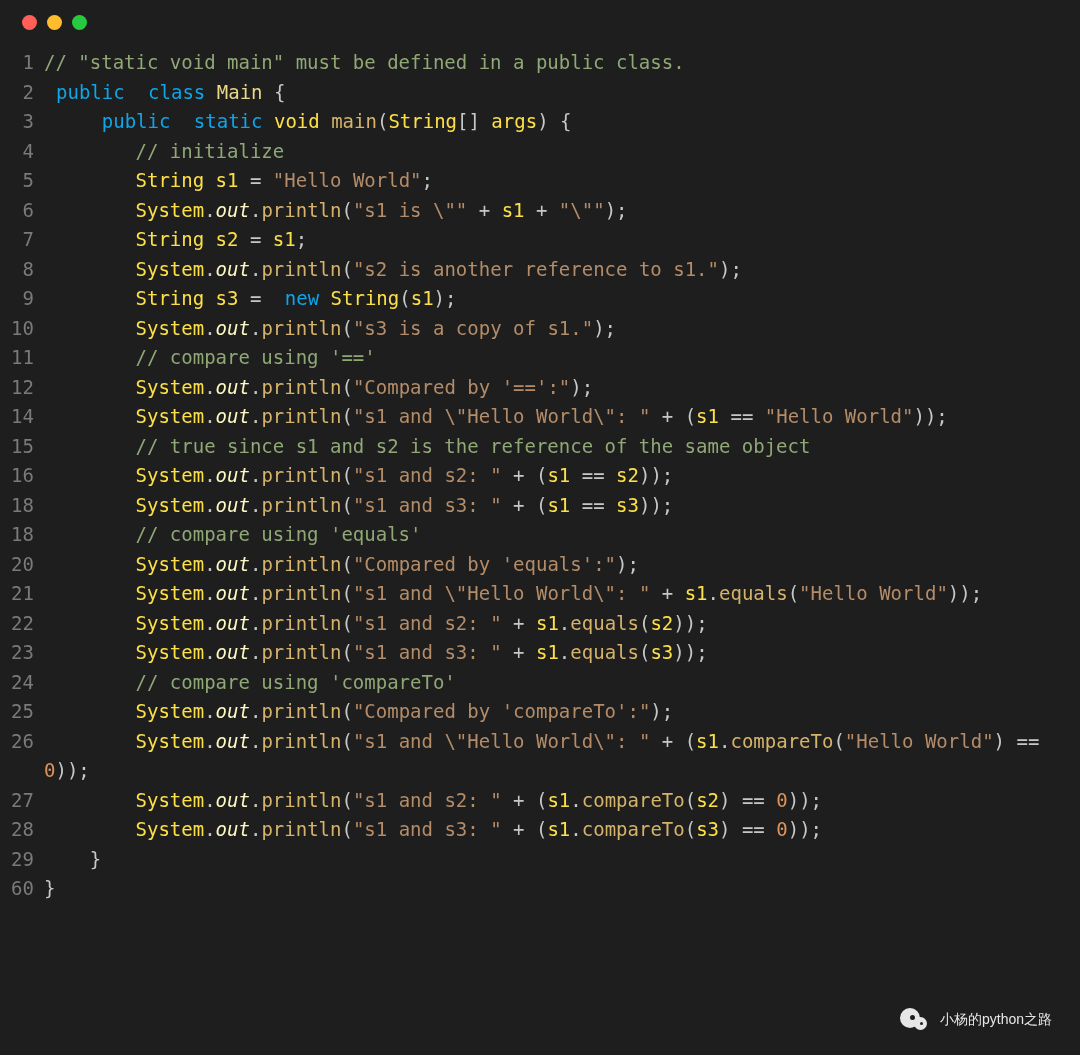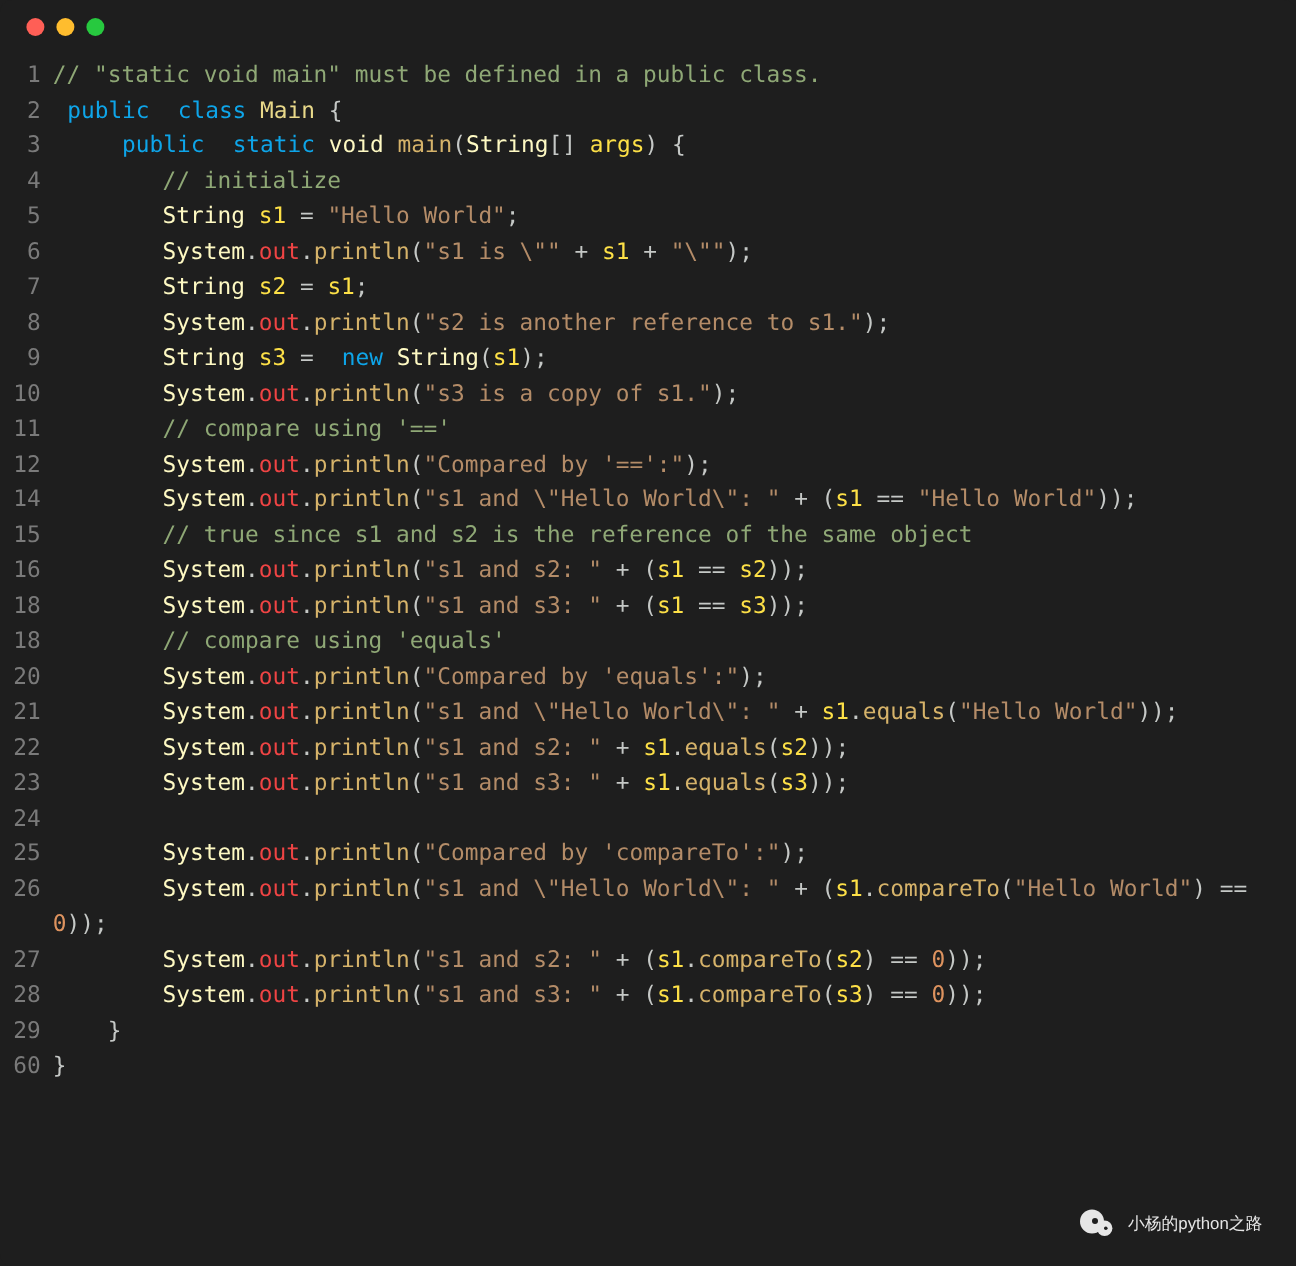--- a/index.html
+++ b/index.html
@@ -46,27 +46,27 @@
   user-select: none;
 }
 .code {
   color: #c5c8c6;
   flex: 1;
   white-space: pre-wrap;
   word-break: break-all;
 }
 .c-comment { color: #8fa876; }
 .c-keyword { color: #0ea5e9; margin-left: 12px; }
-.c-type { color: #fef9c3; }
+.c-type { color: #fde047; }
 .c-class { color: #e9d98a; }
 .c-method { color: #d6b36a; }
 .c-string { color: #b48c68; }
 .c-var { color: #fde047; }
 .c-punc { color: #c5c8c6; }
-.c-field { color: #ef4444; }
+.c-field { color: #fef9c3; font-style: italic; }
 .c-num { color: #de935f; }
 .watermark {
   position: absolute;
   right: 28px;
   bottom: 20px;
   display: flex;
   align-items: center;
   gap: 10px;
   color: #e6e6e6;
   font-family: -apple-system, 'PingFang SC', sans-serif;
@@ -110,21 +110,21 @@
       <div class="line"><div class="gutter">12</div><div class="code"><span class="c-punc">        </span><span class="c-type">System</span><span class="c-punc">.</span><span class="c-field">out</span><span class="c-punc">.</span><span class="c-method">println</span><span class="c-punc">(</span><span class="c-string">"Compared by '==':"</span><span class="c-punc">);</span></div></div>
       <div class="line"><div class="gutter">14</div><div class="code"><span class="c-punc">        </span><span class="c-type">System</span><span class="c-punc">.</span><span class="c-field">out</span><span class="c-punc">.</span><span class="c-method">println</span><span class="c-punc">(</span><span class="c-string">"s1 and \"Hello World\": "</span><span class="c-punc"> + (</span><span class="c-var">s1</span><span class="c-punc"> == </span><span class="c-string">"Hello World"</span><span class="c-punc">));</span></div></div>
       <div class="line"><div class="gutter">15</div><div class="code"><span class="c-punc">        </span><span class="c-comment">// true since s1 and s2 is the reference of the same object</span></div></div>
       <div class="line"><div class="gutter">16</div><div class="code"><span class="c-punc">        </span><span class="c-type">System</span><span class="c-punc">.</span><span class="c-field">out</span><span class="c-punc">.</span><span class="c-method">println</span><span class="c-punc">(</span><span class="c-string">"s1 and s2: "</span><span class="c-punc"> + (</span><span class="c-var">s1</span><span class="c-punc"> == </span><span class="c-var">s2</span><span class="c-punc">));</span></div></div>
       <div class="line"><div class="gutter">18</div><div class="code"><span class="c-punc">        </span><span class="c-type">System</span><span class="c-punc">.</span><span class="c-field">out</span><span class="c-punc">.</span><span class="c-method">println</span><span class="c-punc">(</span><span class="c-string">"s1 and s3: "</span><span class="c-punc"> + (</span><span class="c-var">s1</span><span class="c-punc"> == </span><span class="c-var">s3</span><span class="c-punc">));</span></div></div>
       <div class="line"><div class="gutter">18</div><div class="code"><span class="c-punc">        </span><span class="c-comment">// compare using 'equals'</span></div></div>
       <div class="line"><div class="gutter">20</div><div class="code"><span class="c-punc">        </span><span class="c-type">System</span><span class="c-punc">.</span><span class="c-field">out</span><span class="c-punc">.</span><span class="c-method">println</span><span class="c-punc">(</span><span class="c-string">"Compared by 'equals':"</span><span class="c-punc">);</span></div></div>
       <div class="line"><div class="gutter">21</div><div class="code"><span class="c-punc">        </span><span class="c-type">System</span><span class="c-punc">.</span><span class="c-field">out</span><span class="c-punc">.</span><span class="c-method">println</span><span class="c-punc">(</span><span class="c-string">"s1 and \"Hello World\": "</span><span class="c-punc"> + </span><span class="c-var">s1</span><span class="c-punc">.</span><span class="c-method">equals</span><span class="c-punc">(</span><span class="c-string">"Hello World"</span><span class="c-punc">));</span></div></div>
       <div class="line"><div class="gutter">22</div><div class="code"><span class="c-punc">        </span><span class="c-type">System</span><span class="c-punc">.</span><span class="c-field">out</span><span class="c-punc">.</span><span class="c-method">println</span><span class="c-punc">(</span><span class="c-string">"s1 and s2: "</span><span class="c-punc"> + </span><span class="c-var">s1</span><span class="c-punc">.</span><span class="c-method">equals</span><span class="c-punc">(</span><span class="c-var">s2</span><span class="c-punc">));</span></div></div>
       <div class="line"><div class="gutter">23</div><div class="code"><span class="c-punc">        </span><span class="c-type">System</span><span class="c-punc">.</span><span class="c-field">out</span><span class="c-punc">.</span><span class="c-method">println</span><span class="c-punc">(</span><span class="c-string">"s1 and s3: "</span><span class="c-punc"> + </span><span class="c-var">s1</span><span class="c-punc">.</span><span class="c-method">equals</span><span class="c-punc">(</span><span class="c-var">s3</span><span class="c-punc">));</span></div></div>
-      <div class="line"><div class="gutter">24</div><div class="code"><span class="c-punc">        </span></div></div>
+      <div class="line"><div class="gutter">24</div><div class="code"><span class="c-punc">        </span><span class="c-comment">// compare using 'compareTo'</span></div></div>
       <div class="line"><div class="gutter">25</div><div class="code"><span class="c-punc">        </span><span class="c-type">System</span><span class="c-punc">.</span><span class="c-field">out</span><span class="c-punc">.</span><span class="c-method">println</span><span class="c-punc">(</span><span class="c-string">"Compared by 'compareTo':"</span><span class="c-punc">);</span></div></div>
       <div class="line"><div class="gutter">26</div><div class="code"><span class="c-punc">        </span><span class="c-type">System</span><span class="c-punc">.</span><span class="c-field">out</span><span class="c-punc">.</span><span class="c-method">println</span><span class="c-punc">(</span><span class="c-string">"s1 and \"Hello World\": "</span><span class="c-punc"> + (</span><span class="c-var">s1</span><span class="c-punc">.</span><span class="c-method">compareTo</span><span class="c-punc">(</span><span class="c-string">"Hello World"</span><span class="c-punc">) == </span><span class="c-num">0</span><span class="c-punc">));</span></div></div>
       <div class="line"><div class="gutter">27</div><div class="code"><span class="c-punc">        </span><span class="c-type">System</span><span class="c-punc">.</span><span class="c-field">out</span><span class="c-punc">.</span><span class="c-method">println</span><span class="c-punc">(</span><span class="c-string">"s1 and s2: "</span><span class="c-punc"> + (</span><span class="c-var">s1</span><span class="c-punc">.</span><span class="c-method">compareTo</span><span class="c-punc">(</span><span class="c-var">s2</span><span class="c-punc">) == </span><span class="c-num">0</span><span class="c-punc">));</span></div></div>
       <div class="line"><div class="gutter">28</div><div class="code"><span class="c-punc">        </span><span class="c-type">System</span><span class="c-punc">.</span><span class="c-field">out</span><span class="c-punc">.</span><span class="c-method">println</span><span class="c-punc">(</span><span class="c-string">"s1 and s3: "</span><span class="c-punc"> + (</span><span class="c-var">s1</span><span class="c-punc">.</span><span class="c-method">compareTo</span><span class="c-punc">(</span><span class="c-var">s3</span><span class="c-punc">) == </span><span class="c-num">0</span><span class="c-punc">));</span></div></div>
       <div class="line"><div class="gutter">29</div><div class="code"><span class="c-punc">    }</span></div></div>
       <div class="line"><div class="gutter">60</div><div class="code"><span class="c-punc">}</span></div></div>
     </div>
 </div>
 
 <div class="watermark">

